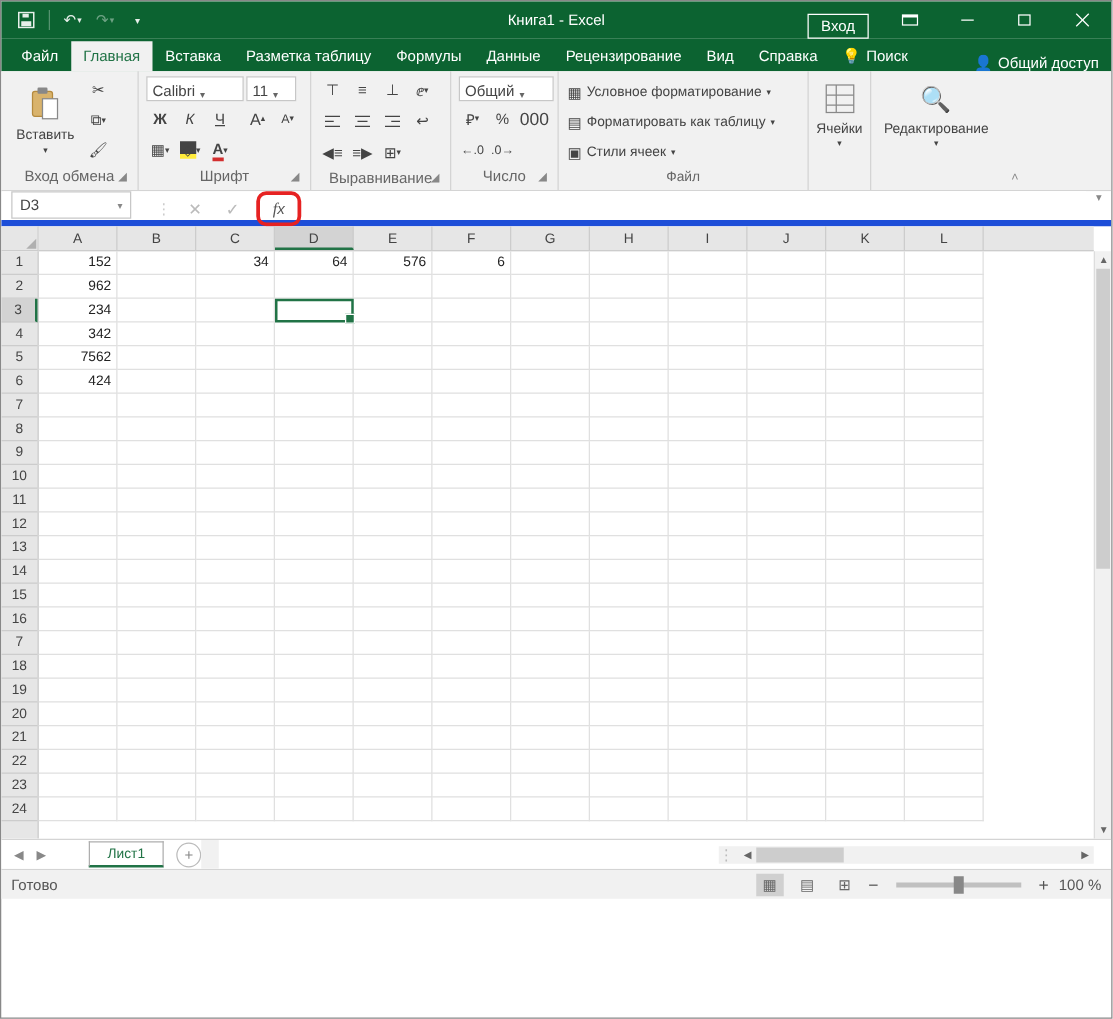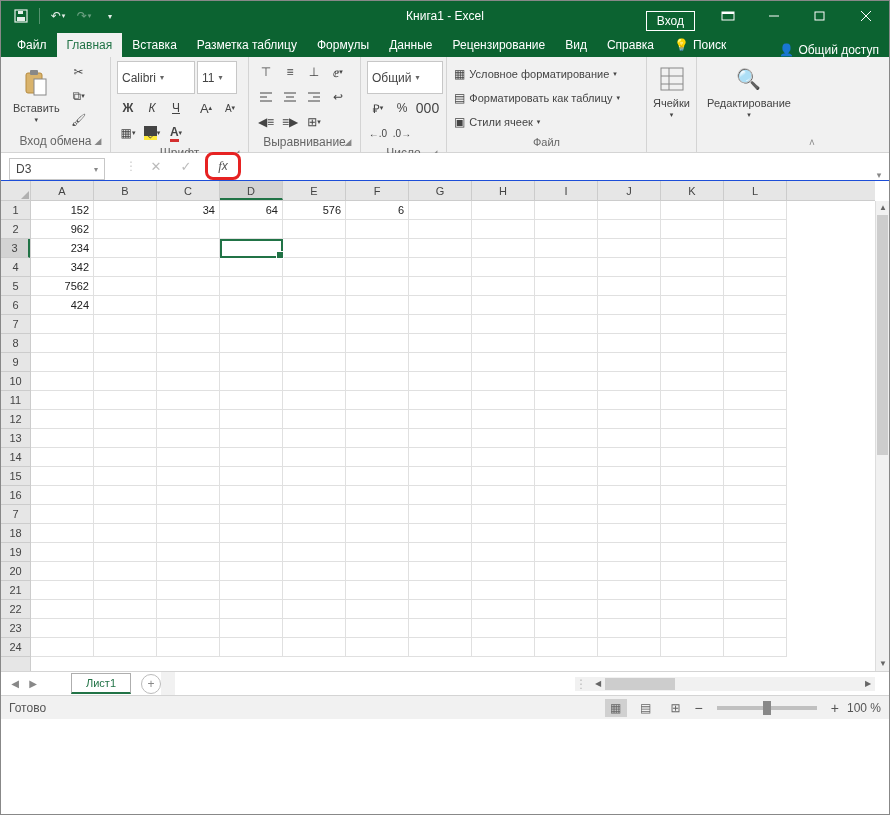--- a/index.html
+++ b/index.html
@@ -16,25 +16,25 @@
 .tabbar{height:26px;background:#0c6331;display:flex;align-items:flex-end;padding-left:6px}
 .tab{padding:5px 10px;color:#fff;font-size:12px}
 .tab.active{background:#f1f1f1;color:#217346}
 .ribbon{background:#f1f1f1;border-bottom:1px solid #d4d4d4;display:flex;height:96px}
 .group{border-right:1px solid #d4d4d4;padding:4px 6px 2px;display:flex;flex-direction:column;justify-content:space-between}
 .group-title{font-size:11px;color:#666;text-align:center;padding:2px 0;position:relative}
 .launcher{position:absolute;right:0;bottom:2px;width:12px;height:12px;font-size:9px;color:#888}
 .grp-row{display:flex;align-items:center;gap:2px}
 .grp-col{display:flex;flex-direction:column;gap:2px}
 .rb-btn{min-width:22px;height:22px;display:flex;align-items:center;justify-content:center;color:#444;border:1px solid transparent}
-.combo{height:33px;border:1px solid #c7c7c7;background:#fff;display:flex;align-items:center;padding:12px 4px;font-size:11px;color:#444}
+.combo{height:20px;border:1px solid #c7c7c7;background:#fff;display:flex;align-items:flex-end;padding:0 4px;font-size:11px;color:#444}
 .combo .arrow{margin-left:4px;font-size:8px;color:#666}
 .big-btn{display:flex;flex-direction:column;align-items:center;justify-content:center;padding:2px 6px;gap:2px;color:#444}
 .big-btn .ico{width:32px;height:32px;display:flex;align-items:center;justify-content:center;font-size:20px}
-.fx-row{height:28px;border-bottom:1px solid #1d4ed8;display:flex;align-items:flex-end;background:#fff;position:relative}
+.fx-row{height:28px;border-bottom:5px solid #1d4ed8;display:flex;align-items:flex-start;background:#fff;position:relative}
 .namebox{width:96px;height:22px;border:1px solid #c7c7c7;margin-left:8px;display:flex;align-items:center;padding:0 6px;font-size:11px;color:#444}
 .namebox .dd{margin-left:auto;font-size:8px;color:#888}
 .fx-btns{display:flex;align-items:center;margin-left:20px;gap:8px}
 .fx-btn{width:22px;height:22px;display:flex;align-items:center;justify-content:center;color:#bbb;font-size:13px}
 .fx-highlight{border:3px solid #e62222;border-radius:8px;padding:0 4px}
 .formula-input{flex:1;height:22px;border:none;outline:none;padding:0 6px;font-size:12px;margin-left:6px}
 .fbar-expand{width:20px;text-align:center;color:#888;font-size:9px}
 .sheet-area{position:relative;height:490px;overflow:hidden}
 .corner{position:absolute;left:0;top:0;width:30px;height:20px;background:#e6e6e6;border-right:1px solid #ccc;border-bottom:1px solid #ccc;display:flex;align-items:flex-end;justify-content:flex-end}
 .corner::after{content:"";border-left:8px solid transparent;border-bottom:8px solid #b0b0b0;margin:1px}

